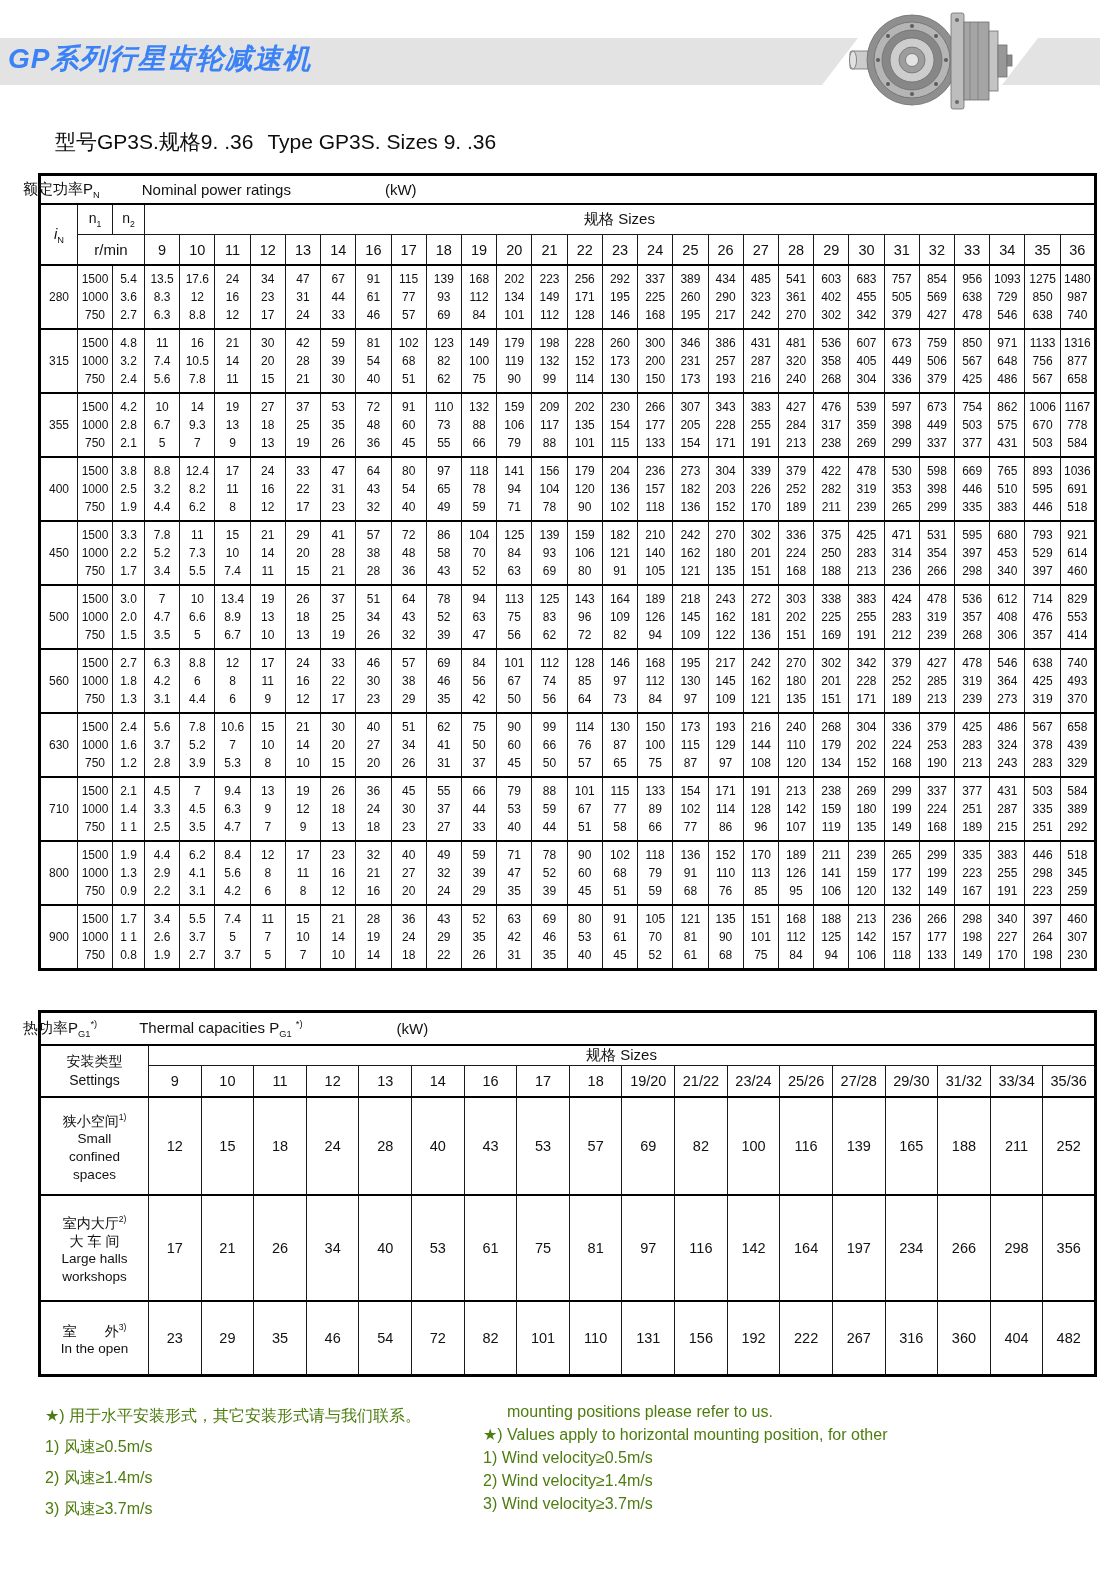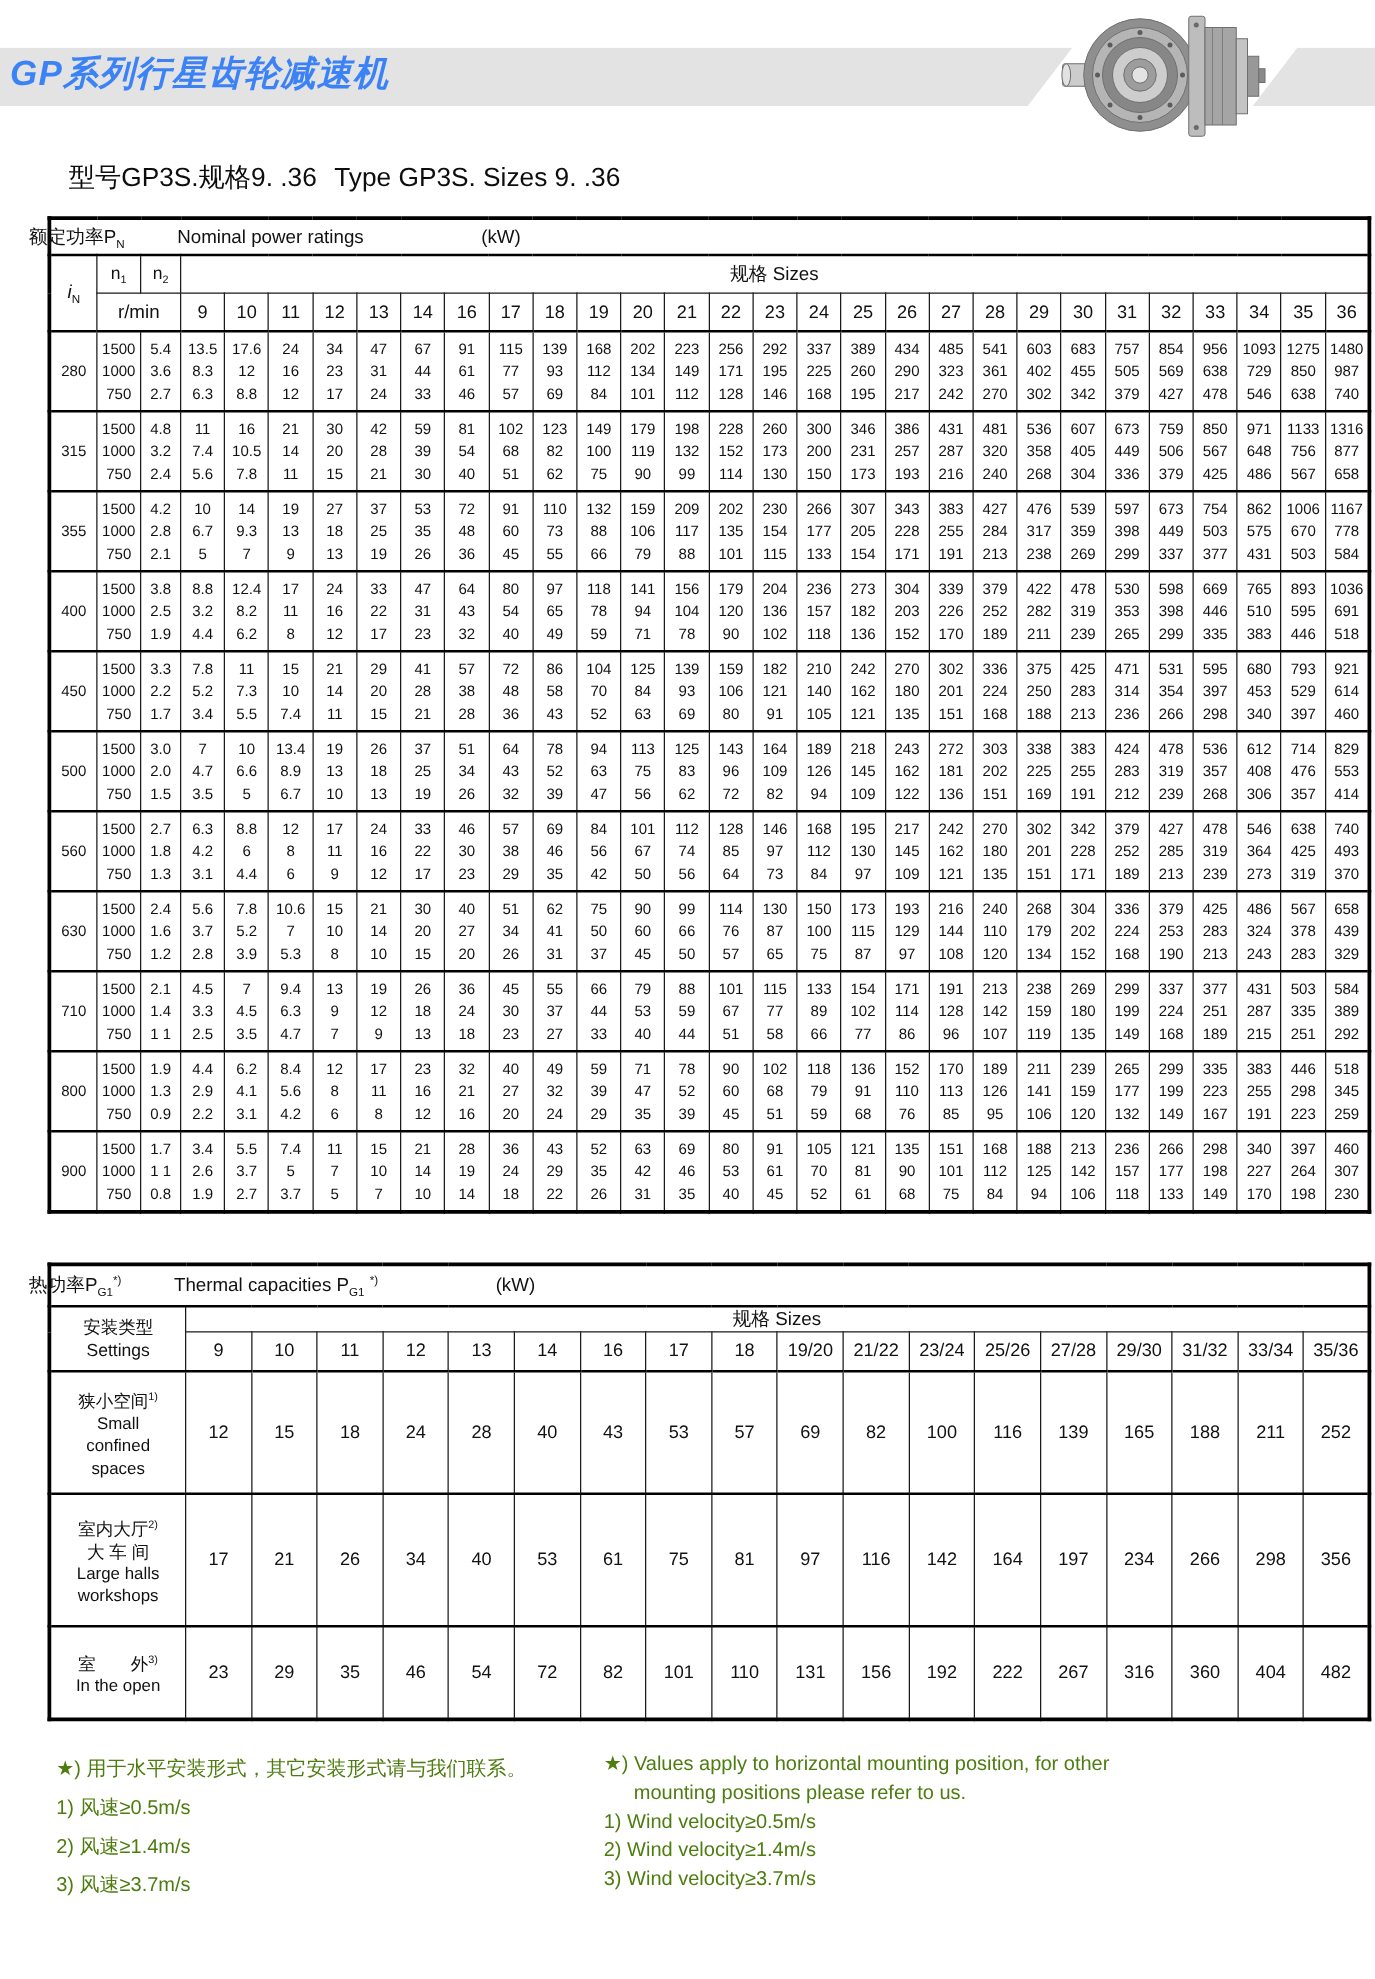--- a/index.html
+++ b/index.html
@@ -1960,21 +1960,21 @@
   </table>
 
   <div class="footnotes">
     <div class="fn-left" id="fn-left">
         <div class="fl-line">★) 用于水平安装形式，其它安装形式请与我们联系。</div>
         <div class="fl-line">1) 风速≥0.5m/s</div>
         <div class="fl-line">2) 风速≥1.4m/s</div>
         <div class="fl-line">3) 风速≥3.7m/s</div>
       </div>
     <div class="fn-right" id="fn-right">
+        <div class="fr-line fn-indent">mounting positions please refer to us.</div>
         <div class="fr-line">★) Values apply to horizontal mounting position, for other</div>
-        <div class="fr-line fn-indent">mounting positions please refer to us.</div>
         <div class="fr-line">1) Wind velocity≥0.5m/s</div>
         <div class="fr-line">2) Wind velocity≥1.4m/s</div>
         <div class="fr-line">3) Wind velocity≥3.7m/s</div>
       </div>
   </div>
 
 </div>
 
 </body></html>

